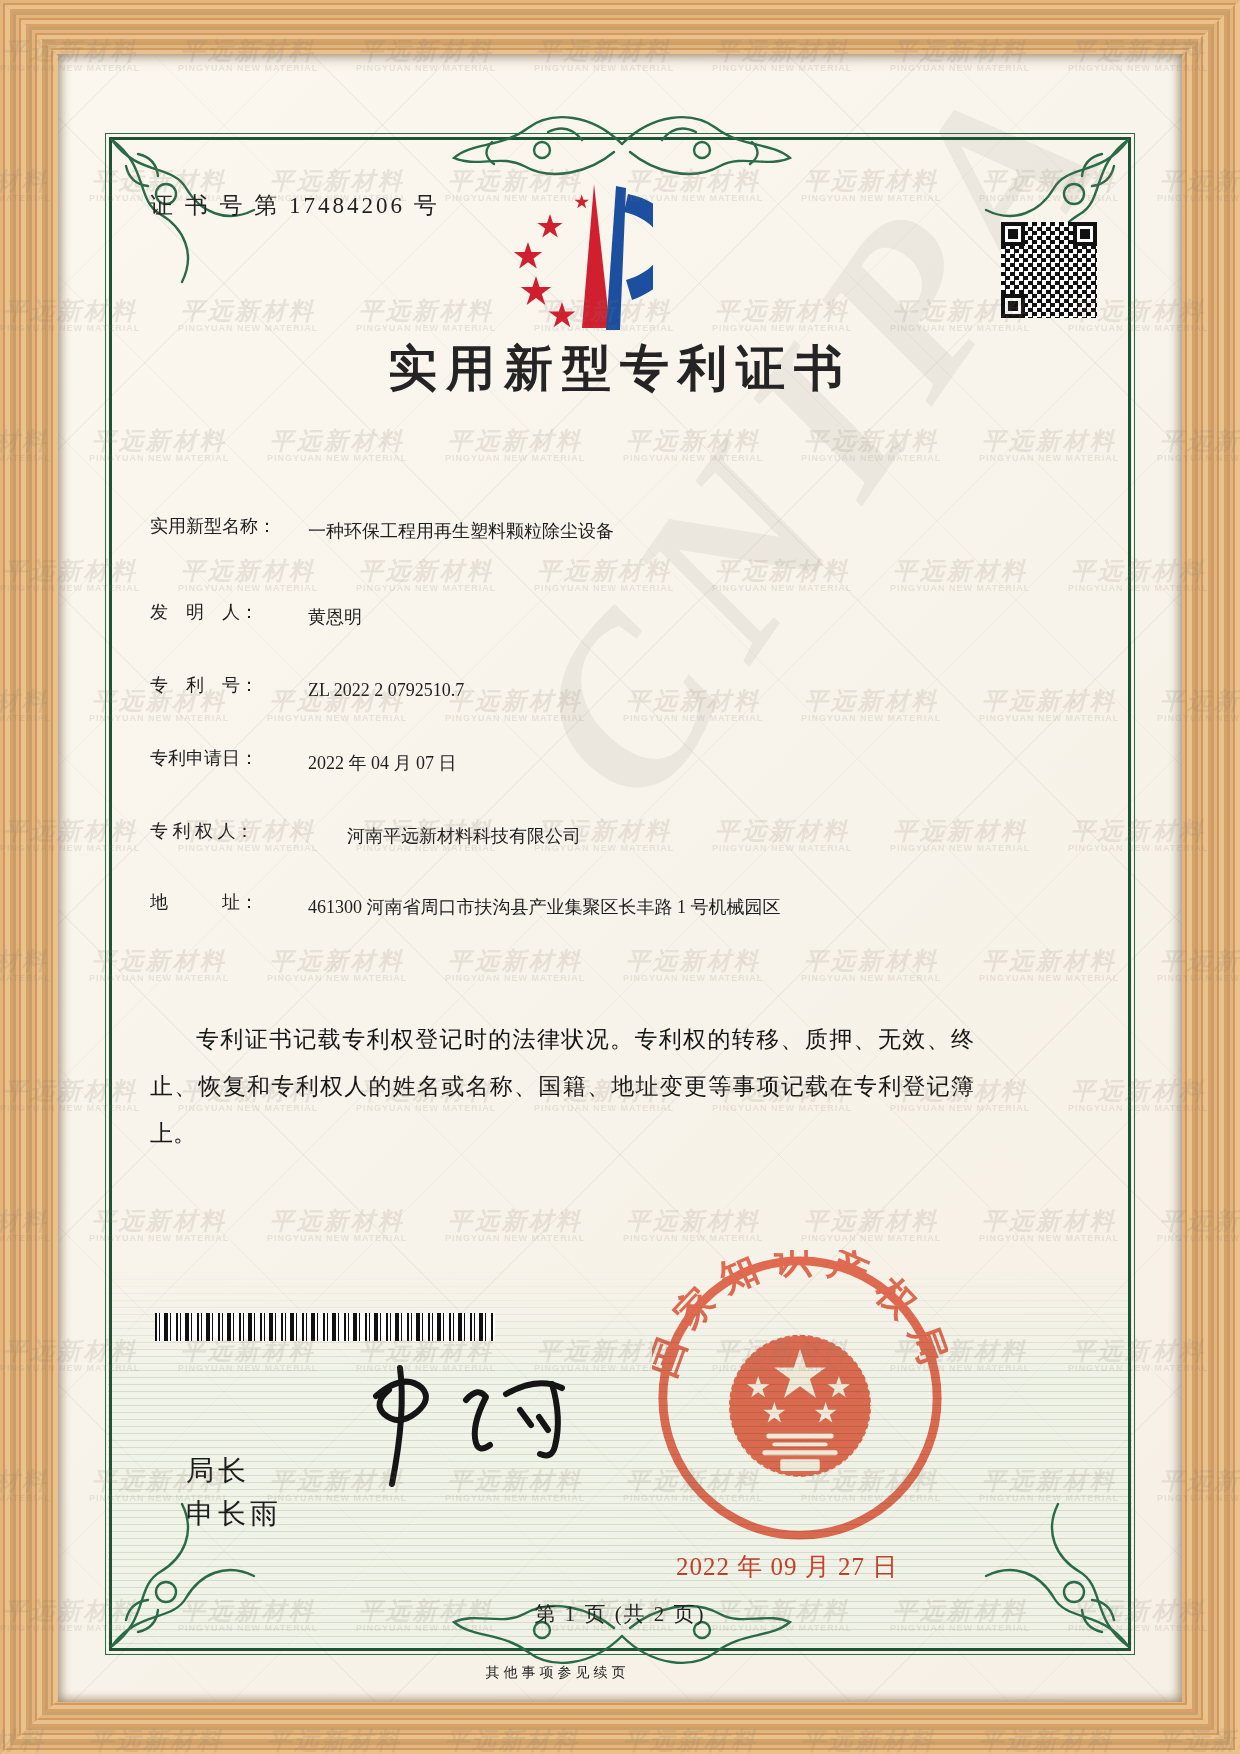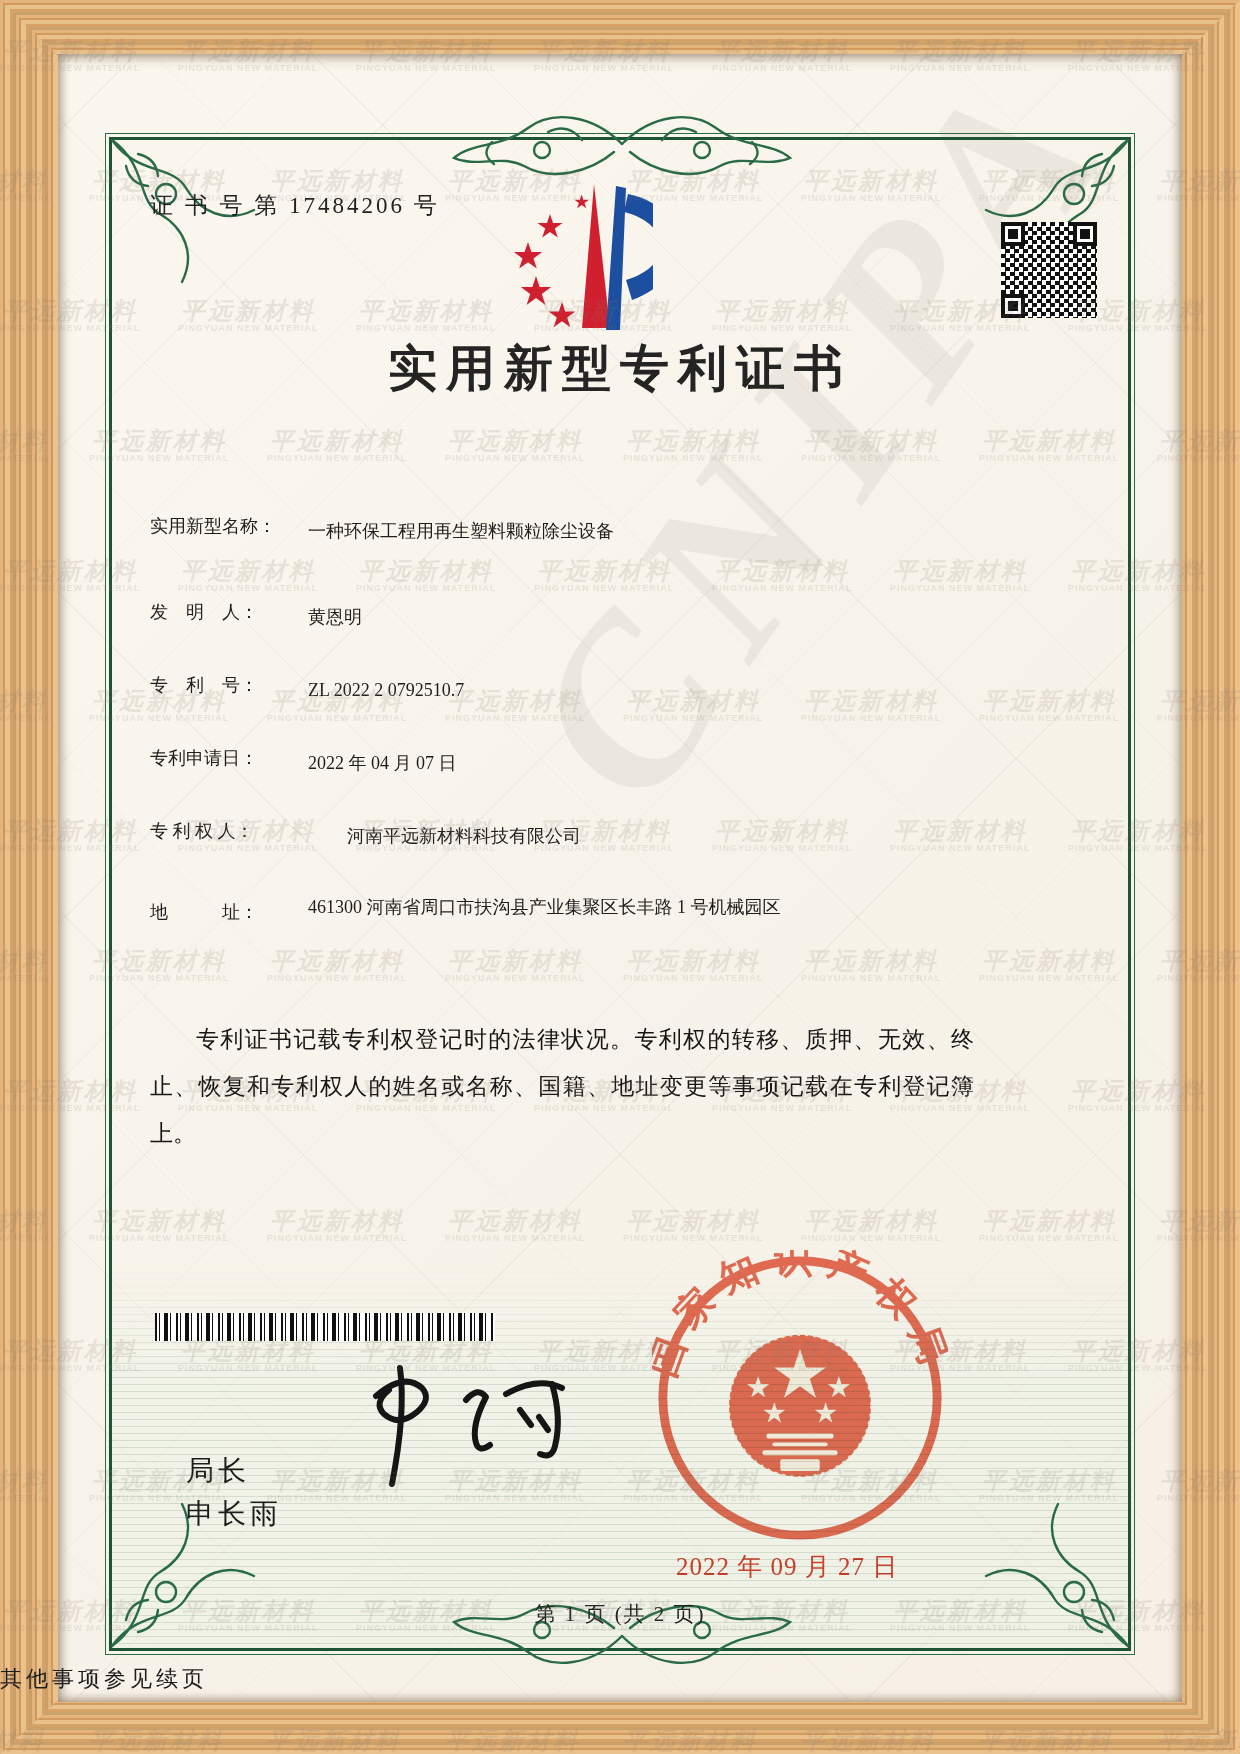--- a/index.html
+++ b/index.html
@@ -60,21 +60,21 @@
   .body-par{left:150px;top:1016px;width:824px;font-size:23px;line-height:47px;color:#161616;
             text-align:justify;}
   .body-par p{margin:0;text-indent:2em;}
   .barcode{left:155px;top:1313px;width:340px;height:28px;background:
      repeating-linear-gradient(90deg,#101010 0 2px,#fff 2px 4px,#101010 4px 5px,#fff 5px 9px,
        #101010 9px 13px,#fff 13px 15px,#101010 15px 16px,#fff 16px 21px);}
   .officer{left:186px;font-size:28px;color:#1c1c1c;
            font-family:"Liberation Sans","DejaVu Sans",sans-serif;letter-spacing:4px;margin-top:44px;}
   .page-info{left:0;top:1600px;width:1240px;text-align:center;font-size:21px;color:#222;
              letter-spacing:2px;}
-  .footer-note{left:0;top:1664px;width:1115px;text-align:left;font-size:22px;color:#1d1d1d;
+  .footer-note{left:0;top:1664px;width:1115px;text-align:center;font-size:14px;color:#1d1d1d;
                letter-spacing:4px;z-index:5;}
 
   
   .qr{left:1001px;top:222px;width:96px;height:96px;background:
        repeating-conic-gradient(#111 0 25%,#fff 0 50%);background-size:9px 9px;z-index:4;}
   .qr .finder{position:absolute;width:24px;height:24px;border:4px solid #111;background:#fff;
        box-sizing:border-box;}
   .qr .finder::after{content:"";position:absolute;left:3px;top:3px;width:10px;height:10px;
        background:#111;}
   .qr .f1{left:0;top:0;} .qr .f2{right:0;top:0;} .qr .f3{left:0;bottom:0;}
@@ -207,21 +207,21 @@
     <span class="val">ZL 2022 2 0792510.7</span>
   </div>
   <div class="abs field" style="top:746px;">
     <span class="lbl">专利申请日：</span>
     <span class="val">2022 年 04 月 07 日</span>
   </div>
   <div class="abs field" style="top:819px;gap:39px;">
     <span class="lbl">专 利 权 人：</span>
     <span class="val">河南平远新材料科技有限公司</span>
   </div>
-  <div class="abs field" style="top:890px;align-items:flex-end;">
+  <div class="abs field" style="top:890px;">
     <span class="lbl">地　　　址：</span>
     <span class="val">461300 河南省周口市扶沟县产业集聚区长丰路 1 号机械园区</span>
   </div>
 
   <div class="abs grant-row">
   </div>
 
   <div class="abs body-par">
     <p>专利证书记载专利权登记时的法律状况。专利权的转移、质押、无效、终止、恢复和专利权人的姓名或名称、国籍、地址变更等事项记载在专利登记簿上。</p>
   </div>

